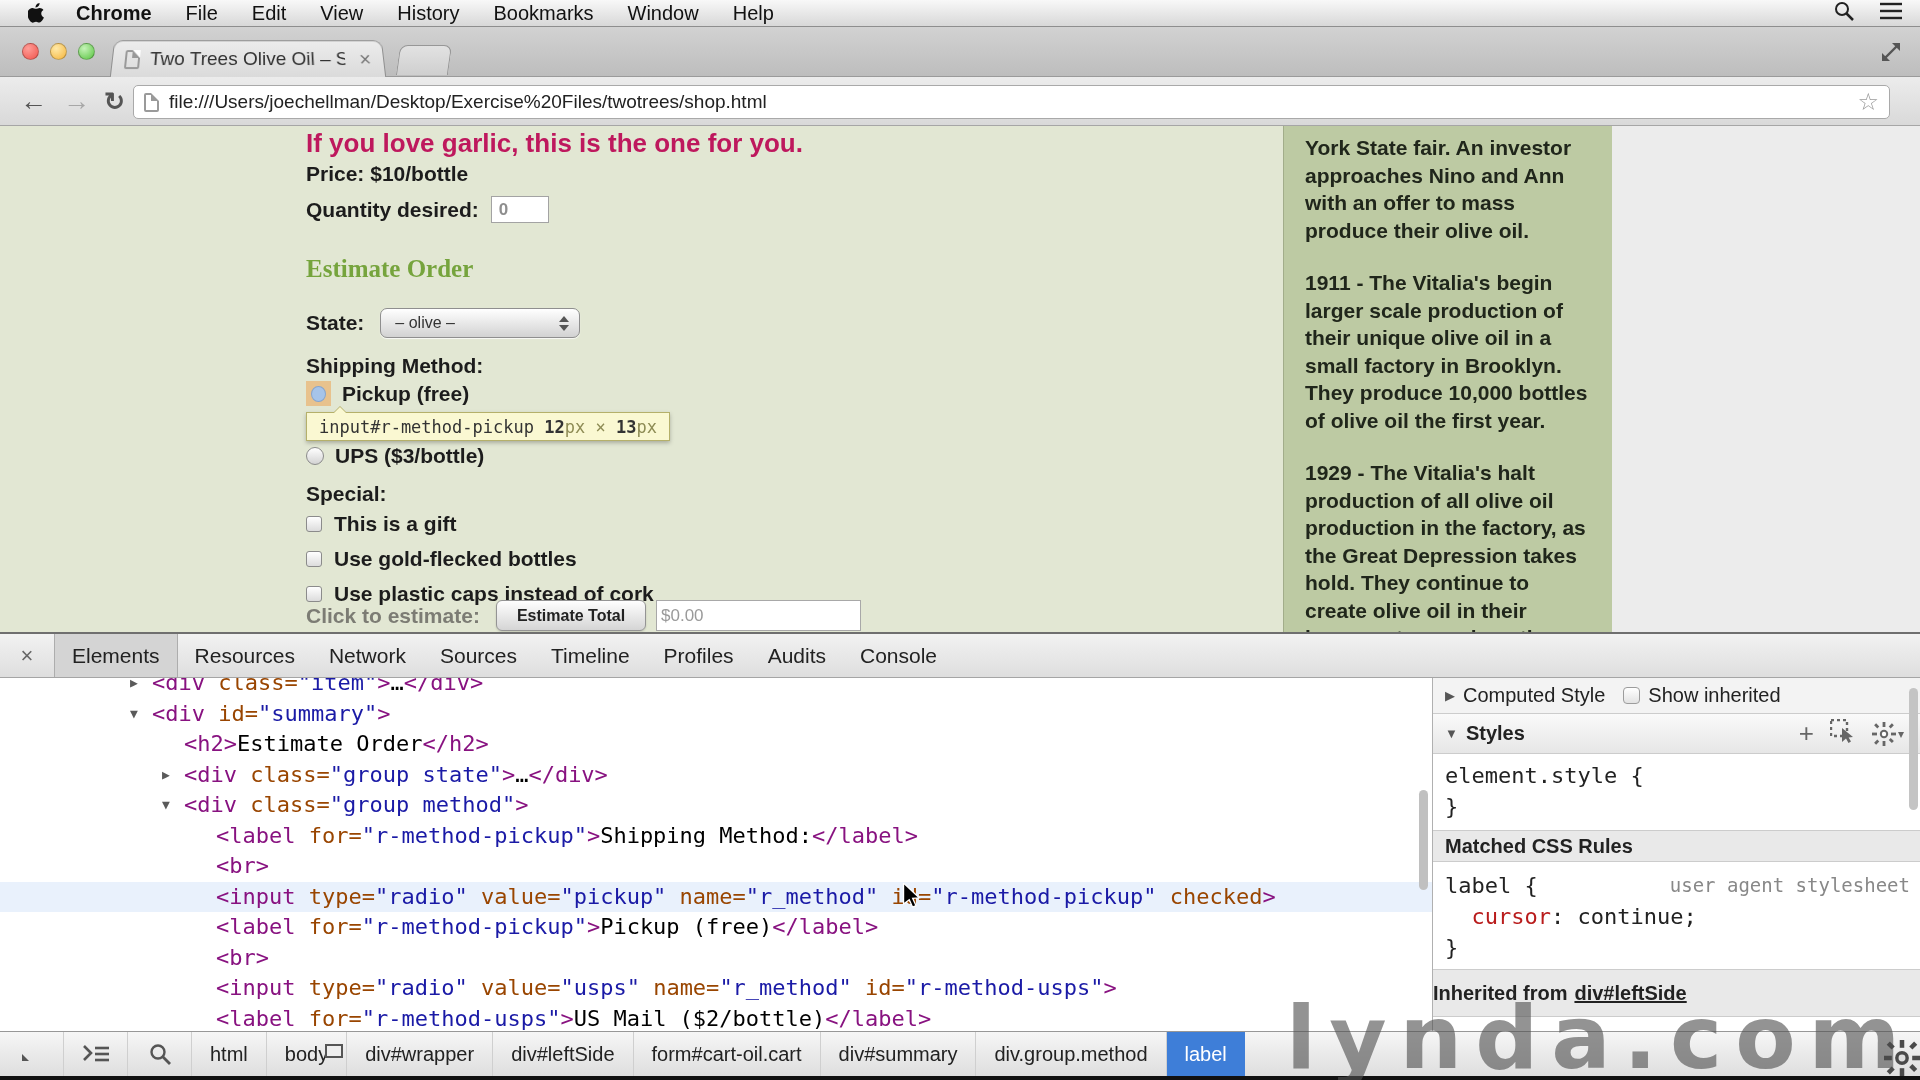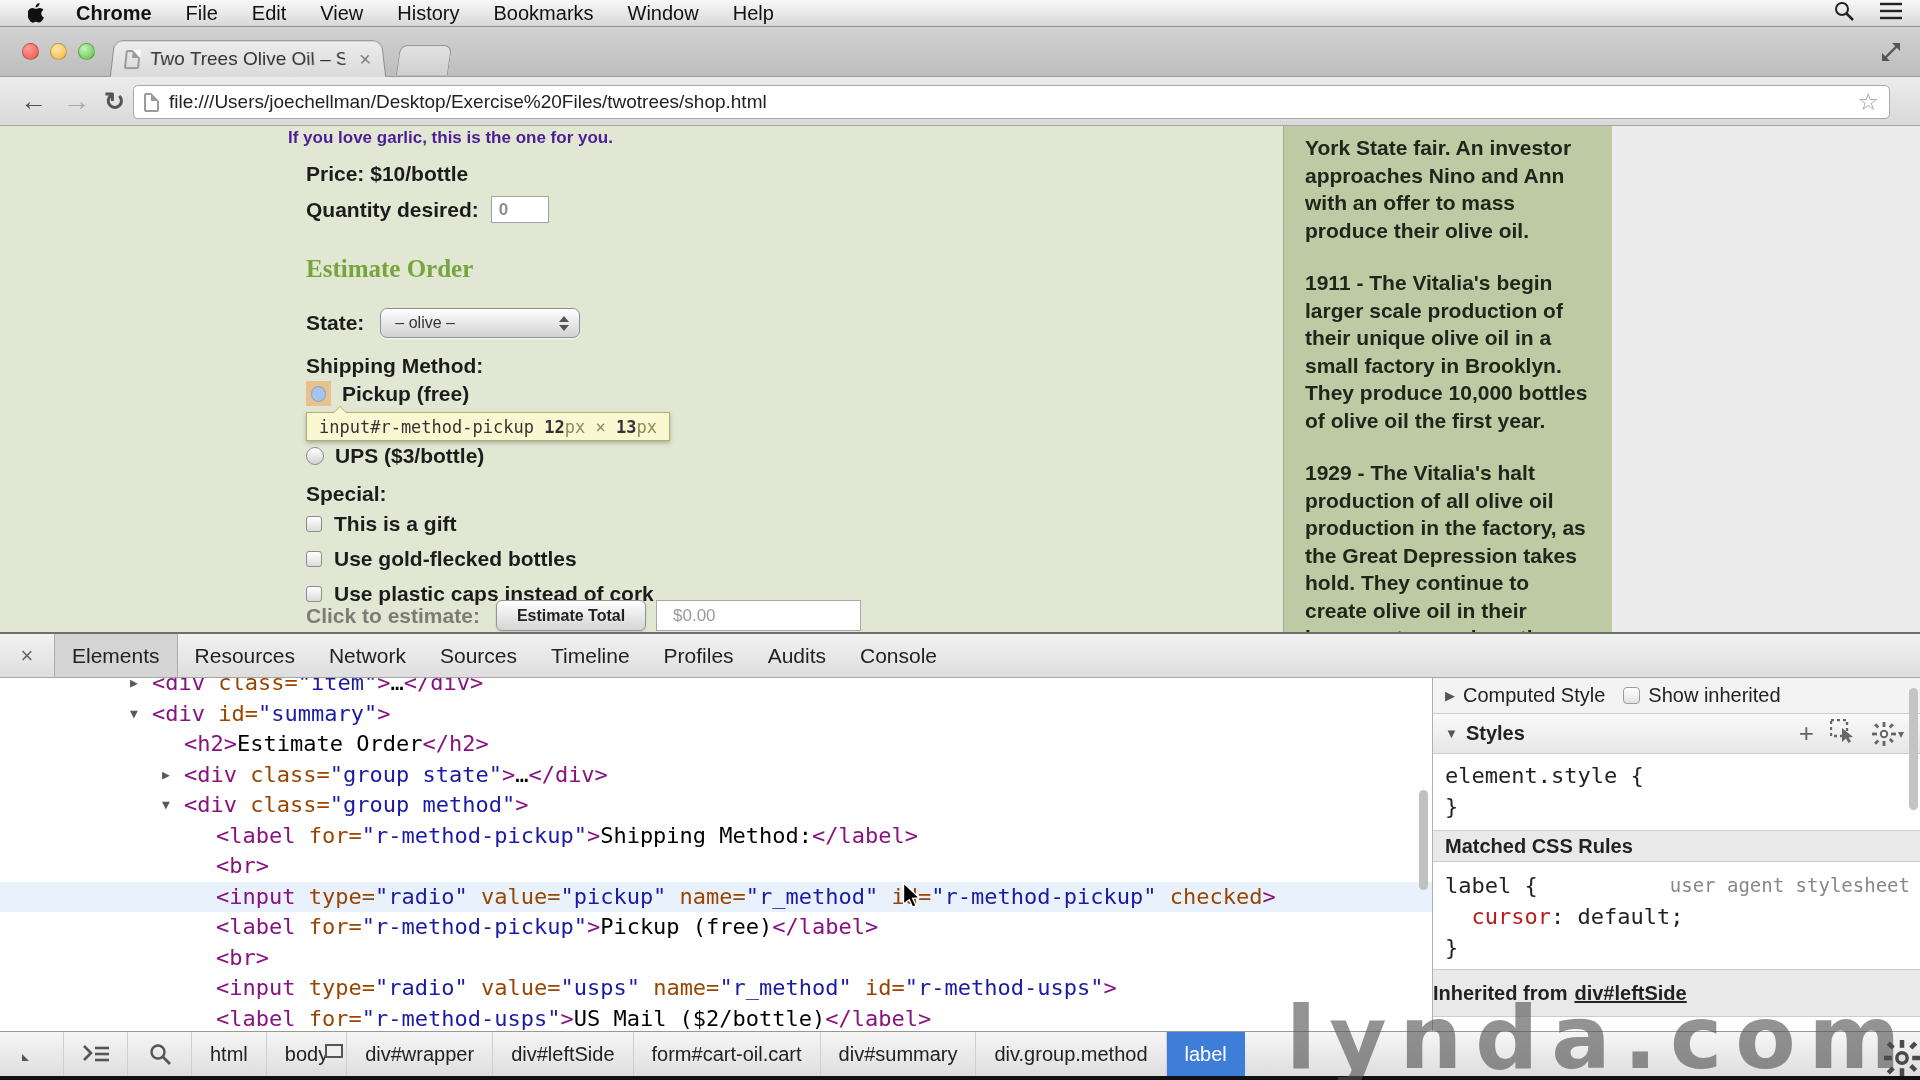--- a/index.html
+++ b/index.html
@@ -48,21 +48,21 @@
   .star { color:#9a9a9a; font-size:24px; margin-left:8px; }
   .page-ic { width:15px; height:19px; border:2px solid #9a9a9a; border-radius:2px; position:relative; flex:none; }
   .page-ic:after { content:""; position:absolute; right:-2px; top:-2px; border:4px solid #fff;
     border-left-color:#9a9a9a; border-bottom-color:#9a9a9a; }
 
   
   .page { position:absolute; left:0; top:126px; width:1920px; height:506px; background:#e2e7d3;
     overflow:hidden; color:#1c1c1c; }
   .page-gap { position:absolute; left:1612px; top:0; width:308px; height:506px; background:#ececec; }
   .p-abs { position:absolute; }
-  .tagline { left:288px; top:2px; font-size:17px; color:#4c1d95; font-weight:600; }
+  .tagline { left:306px; top:2px; font-size:26px; color:#be185d; font-weight:600; }
   .price   { left:306px; top:36px; font-size:21px; font-weight:700; }
   .qty-row { left:306px; top:70px; font-size:21px; font-weight:700; display:flex; align-items:center; }
   .qty-input { width:58px; height:27px; border:1px solid #a3a3a3; background:#fff; margin-left:12px;
     font-size:17px; color:#8e8e8e; padding-left:7px; display:flex; align-items:center; }
   .est-head { left:306px; top:129px; font-family:"Liberation Serif", serif; font-weight:bold;
     font-size:25px; color:#76a43d; }
   .state-row { left:306px; top:182px; font-size:21px; font-weight:700; display:flex; align-items:center; }
   .select { width:200px; height:30px; margin-left:16px; border:1px solid #8f8f8f; border-radius:7px;
     background:linear-gradient(#ffffff,#d2d2d2); box-shadow:0 1px 1px rgba(255,255,255,.8);
     display:flex; align-items:center; justify-content:space-between; padding:0 10px 0 14px;
@@ -92,21 +92,21 @@
   .cb-col { left:306px; top:384px; display:flex; flex-direction:column; gap:8px; }
   .cb-row { font-size:21px; font-weight:600; display:flex; align-items:center; gap:12px; height:27px; }
   .checkbox { width:16px; height:16px; border:1px solid #8b8b8b; border-radius:3px;
     background:linear-gradient(#ffffff,#dcdcdc); }
   .est-row { left:306px; top:474px; display:flex; align-items:center; }
   .est-cta { font-size:21px; font-weight:600; color:#7c7c74; width:190px; }
   .est-btn { width:150px; height:31px; border:1px solid #949494; border-radius:6px;
     background:linear-gradient(#fefefe,#d5d5d5); display:flex; align-items:center; justify-content:center;
     font-size:16px; font-weight:700; color:#222; box-shadow:0 1px 2px rgba(0,0,0,.15); }
   .total-input { width:205px; height:31px; border:1px solid #a8a8a8; background:#fff; margin-left:10px;
-    font-size:17px; color:#9a9a9a; display:flex; align-items:center; padding-left:16px; }
+    font-size:17px; color:#9a9a9a; display:flex; align-items:center; padding-left:4px; }
   .sidebar { position:absolute; left:1283px; top:0; width:329px; height:506px; background:#bdcaa3;
     border-left:1px solid #a2ad8a; padding:8px 18px 0 21px; font-size:21px; font-weight:600;
     line-height:27.5px; color:#20261b; overflow:hidden; }
   .sidebar p { margin-bottom:25px; }
 
   
   .dt-tabbar { position:absolute; left:0; top:632px; width:1920px; height:46px;
     background:linear-gradient(#f2f2f2,#dedede); border-top:2px solid #6f6f6f; border-bottom:1px solid #a5a5a5;
     display:flex; align-items:stretch; font-size:21px; color:#222; }
   .dt-close { width:54px; display:flex; align-items:center; justify-content:center;
@@ -417,21 +417,21 @@
     <div class="dr-elemstyle mono">
       <div>element.style {</div>
       <div>}</div>
     </div>
     <div class="dr-sechead">Matched CSS Rules</div>
     <div class="dr-rule mono">
       <div class="rule-head">
         <span>label {</span>
         <span class="origin mono">user agent stylesheet</span>
       </div>
-      <div>&nbsp;&nbsp;<span class="prop">cursor</span><span>: default;</span></div>
+      <div>&nbsp;&nbsp;<span class="prop">cursor</span><span>: continue;</span></div>
       <div>}</div>
     </div>
     <div class="dr-inherited">
       <span>Inherited from</span>
       <a>div#leftSide</a>
     </div>
     <div class="dr-rule mono">
       <div class="rule-head">
         <span>#leftSide {</span>
         <span class="origin mono">screen.css:32</span>

